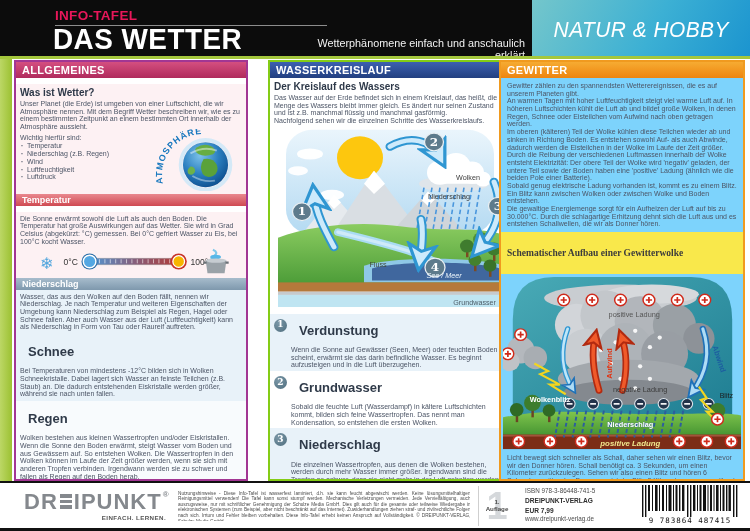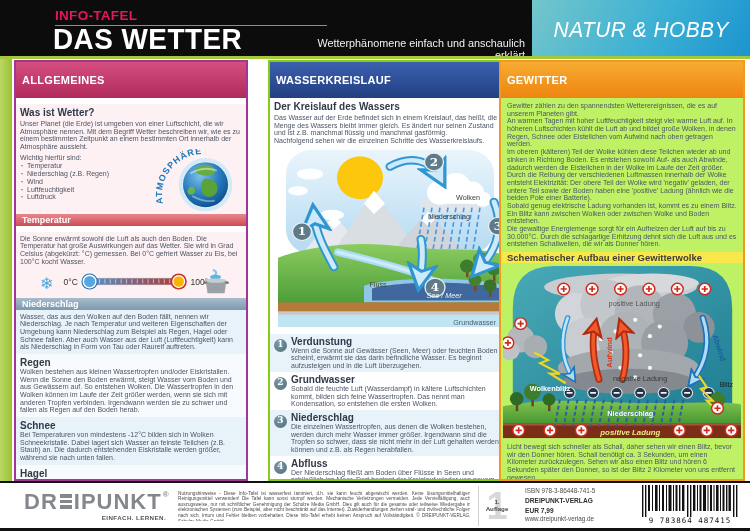--- a/index.html
+++ b/index.html
@@ -17,48 +17,48 @@
   .green-line{position:absolute;top:56px;left:0;width:750px;height:3px;background:#a4c73c;}
 
   
   .content{position:absolute;top:60px;left:0;width:750px;height:421px;}
   .green-stripe{position:absolute;left:0;top:-1px;width:12px;height:422px;background:linear-gradient(90deg,#bcd766,#9cc132);}
   .col{position:absolute;top:0;height:417px;overflow:hidden;background:#fff;}
   .col-left{left:14px;width:230px;border:2px solid #a23693;}
   .col-mid{left:268px;width:239px;border:2px solid #84cc16;}
   .col-right{left:499px;width:242px;border:2px solid #f09a1f;}
 
-  .col-header{height:16px;display:flex;align-items:center;padding:10px 6px;color:#fff;font-weight:bold;font-size:11px;letter-spacing:.3px;}
+  .col-header{height:16px;display:flex;align-items:center;padding:0 6px;color:#fff;font-weight:bold;font-size:11px;letter-spacing:.3px;}
   .h-allg{background:linear-gradient(180deg,#d44f80,#b02a5c);}
   .h-wasser{background:linear-gradient(180deg,#3c60b0,#223f80);}
   .h-gewitter{background:linear-gradient(180deg,#f6ab32,#ee850f);}
   .sub-header{height:12px;display:flex;align-items:center;padding:0 6px;color:#fff;font-weight:bold;font-size:9px;}
   .h-temp{background:linear-gradient(180deg,#e9888e,#cf4a52);}
   .h-nied{background:linear-gradient(180deg,#a7bccc,#7e98ad);}
 
   .txt{font-size:7px;line-height:1.1;color:#4c5566;}
   p{margin:0;}
   .blk{padding:3px 4px;}
   .pink{background:#fdf1f3;margin-top:6px;}
   .ltblue{background:#e8f2f9;}
   .nearwhite{background:#f8fbfd;}
   h3.mini{font-size:10px;margin:0 0 2px;color:#2e3949;}
-  h4.sub{font-size:10px;margin:0;color:#2f3a49;font-weight:bold;}
+  h4.sub{font-size:13px;margin:8px;color:#2f3a49;font-weight:bold;}
   ul.plain{list-style:none;margin:1px 0 0;padding:0;}
   ul.plain li{padding-left:7px;position:relative;}
   ul.plain li::before{content:"\00b7";position:absolute;left:1px;font-weight:bold;}
   .was-row{display:flex;gap:0;}
   .was-left{flex:1;}
   svg.globe{width:88px;height:62px;flex:0 0 88px;margin-top:-2px;}
   svg.thermo{display:block;width:214px;height:27px;margin:2px auto 0;}
 
   .step{display:flex;gap:4px;padding:2px 4px;}
   .step-num{flex:0 0 13px;height:13px;border-radius:50%;background:radial-gradient(circle at 35% 30%,#7b98a8,#4e6d7d);color:#fff;font-family:"DejaVu Serif",serif;font-weight:bold;font-size:9px;display:flex;align-items:center;justify-content:center;margin-top:3px;}
-  .yellow{background:#bef264;}
-  .band{background:#f9e84b;color:#3c3c3c;font-weight:bold;font-size:9.5px;padding:0 6px;}
+  .yellow{background:#7dd3fc;}
+  .band{background:#f9e84b;color:#3c3c3c;font-weight:bold;font-size:9.5px;padding:16px 6px;font-family:Liberation Serif, serif;}
 
   
   .footer{position:absolute;top:481px;left:0;width:750px;height:50px;background:#fff;border-top:2px solid #111;border-bottom:3px solid #111;box-sizing:border-box;display:flex;align-items:center;}
   .logo-wrap{margin-left:24px;width:142px;}
   .logo-row{display:flex;align-items:center;color:#84888d;font-size:22px;font-weight:700;letter-spacing:1px;line-height:1;justify-content:space-between;}
   .ebars{display:inline-flex;flex-direction:column;gap:2.2px;margin:0 2px;}
   .ebars i{width:12px;height:3.4px;background:#84888d;display:block;}
   .reg{font-size:8px;align-self:flex-start;margin-left:1px;color:#84888d;}
   .tagline{text-align:right;font-size:6.2px;font-weight:bold;color:#555;letter-spacing:.4px;margin-top:1px;}
   .fineprint{width:292px;height:30px;margin-left:12px;overflow:hidden;}
@@ -154,27 +154,27 @@
             <rect x="-2.5" y="15" width="3.5" height="2.5" fill="#6a7076"></rect>
             <rect x="22" y="15" width="3.5" height="2.5" fill="#6a7076"></rect>
           </g>
         </svg>
       </div>
 
       <div class="sub-header h-nied">Niederschlag</div>
       <div class="blk ltblue txt">
         <p>Wasser, das aus den Wolken auf den Boden fällt, nennen wir Niederschlag. Je nach Temperatur und weiteren Eigenschaften der Umgebung kann Niederschlag zum Beispiel als Regen, Hagel oder Schnee fallen. Aber auch Wasser aus der Luft (Luftfeuchtigkeit) kann als Niederschlag in Form von Tau oder Raureif auftreten.</p>
       </div>
+      <div class="blk ltblue txt">
+        <h4 class="sub">Schnee</h4>
+        <p>Bei Temperaturen von mindestens -12°C bilden sich in Wolken Schneekristalle. Dabei lagert sich Wasser an feinste Teilchen (z.B. Staub) an. Die dadurch entstehenden Eiskristalle werden größer, während sie nach unten fallen.</p>
+      </div>
       <div class="blk nearwhite txt">
         <h4 class="sub">Regen</h4>
         <p>Wolken bestehen aus kleinen Wassertropfen und/oder Eiskristallen. Wenn die Sonne den Boden erwärmt, steigt Wasser vom Boden und aus Gewässern auf. So entstehen Wolken. Die Wassertropfen in den Wolken können im Laufe der Zeit größer werden, wenn sie sich mit anderen Tropfen verbinden. Irgendwann werden sie zu schwer und fallen als Regen auf den Boden herab.</p>
-      </div>
-      <div class="blk ltblue txt">
-        <h4 class="sub">Schnee</h4>
-        <p>Bei Temperaturen von mindestens -12°C bilden sich in Wolken Schneekristalle. Dabei lagert sich Wasser an feinste Teilchen (z.B. Staub) an. Die dadurch entstehenden Eiskristalle werden größer, während sie nach unten fallen.</p>
       </div>
       <div class="blk nearwhite txt">
         <h4 class="sub">Hagel</h4>
         <p>Als Hagel bezeichnet man Eisklumpen, die mindestens 5 Millimeter groß sind. Hagel entsteht häufig im Sommer in den unteren Schichten von Gewitterwolken. An feinen Schmutzteilchen in der Luft gefriert Wasser. Durch warme Luft innerhalb der Wolke werden diese kleinen Eiskörner dann immer wieder nach oben gezogen, wobei sie mehr Wasser aufnehmen und größer werden. Wenn sie zu schwer werden, fallen sie schließlich als Hagel auf den Boden.</p>
       </div>
     </section>
 
     <section class="col col-mid">
       <div class="col-header h-wasser">WASSERKREISLAUF</div>
       <div class="blk txt">

